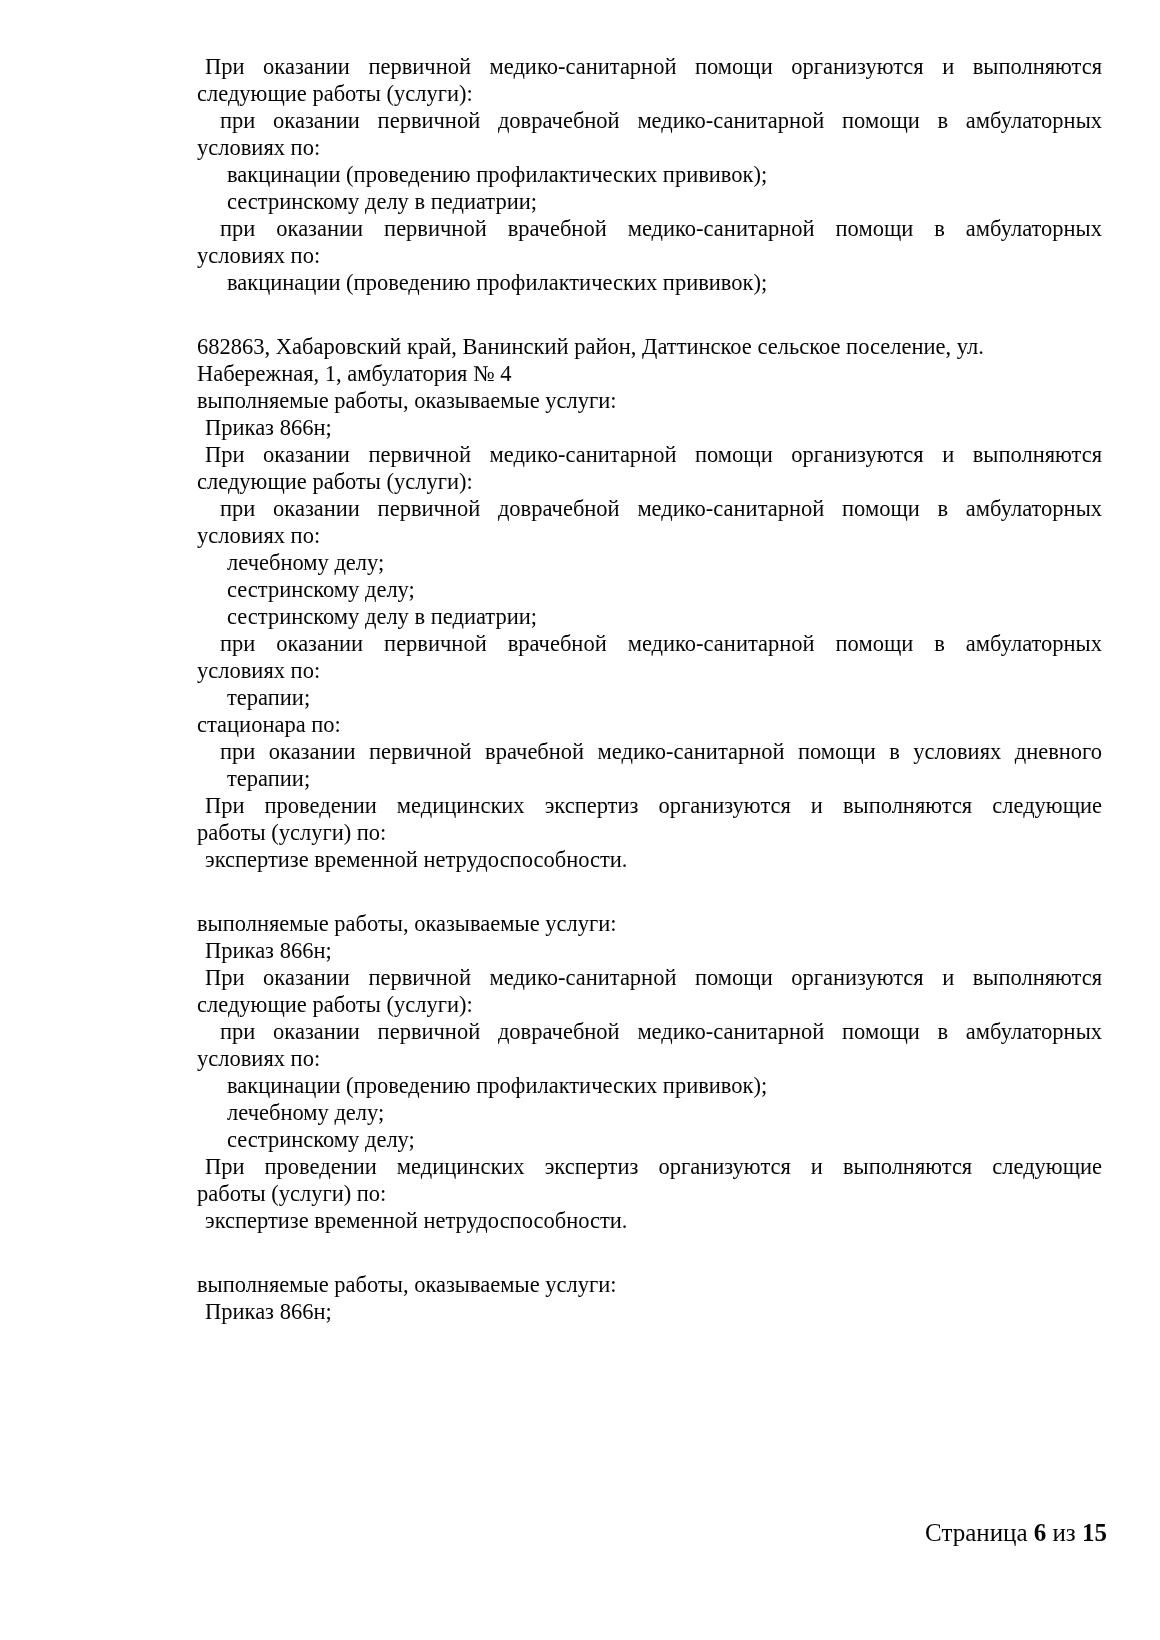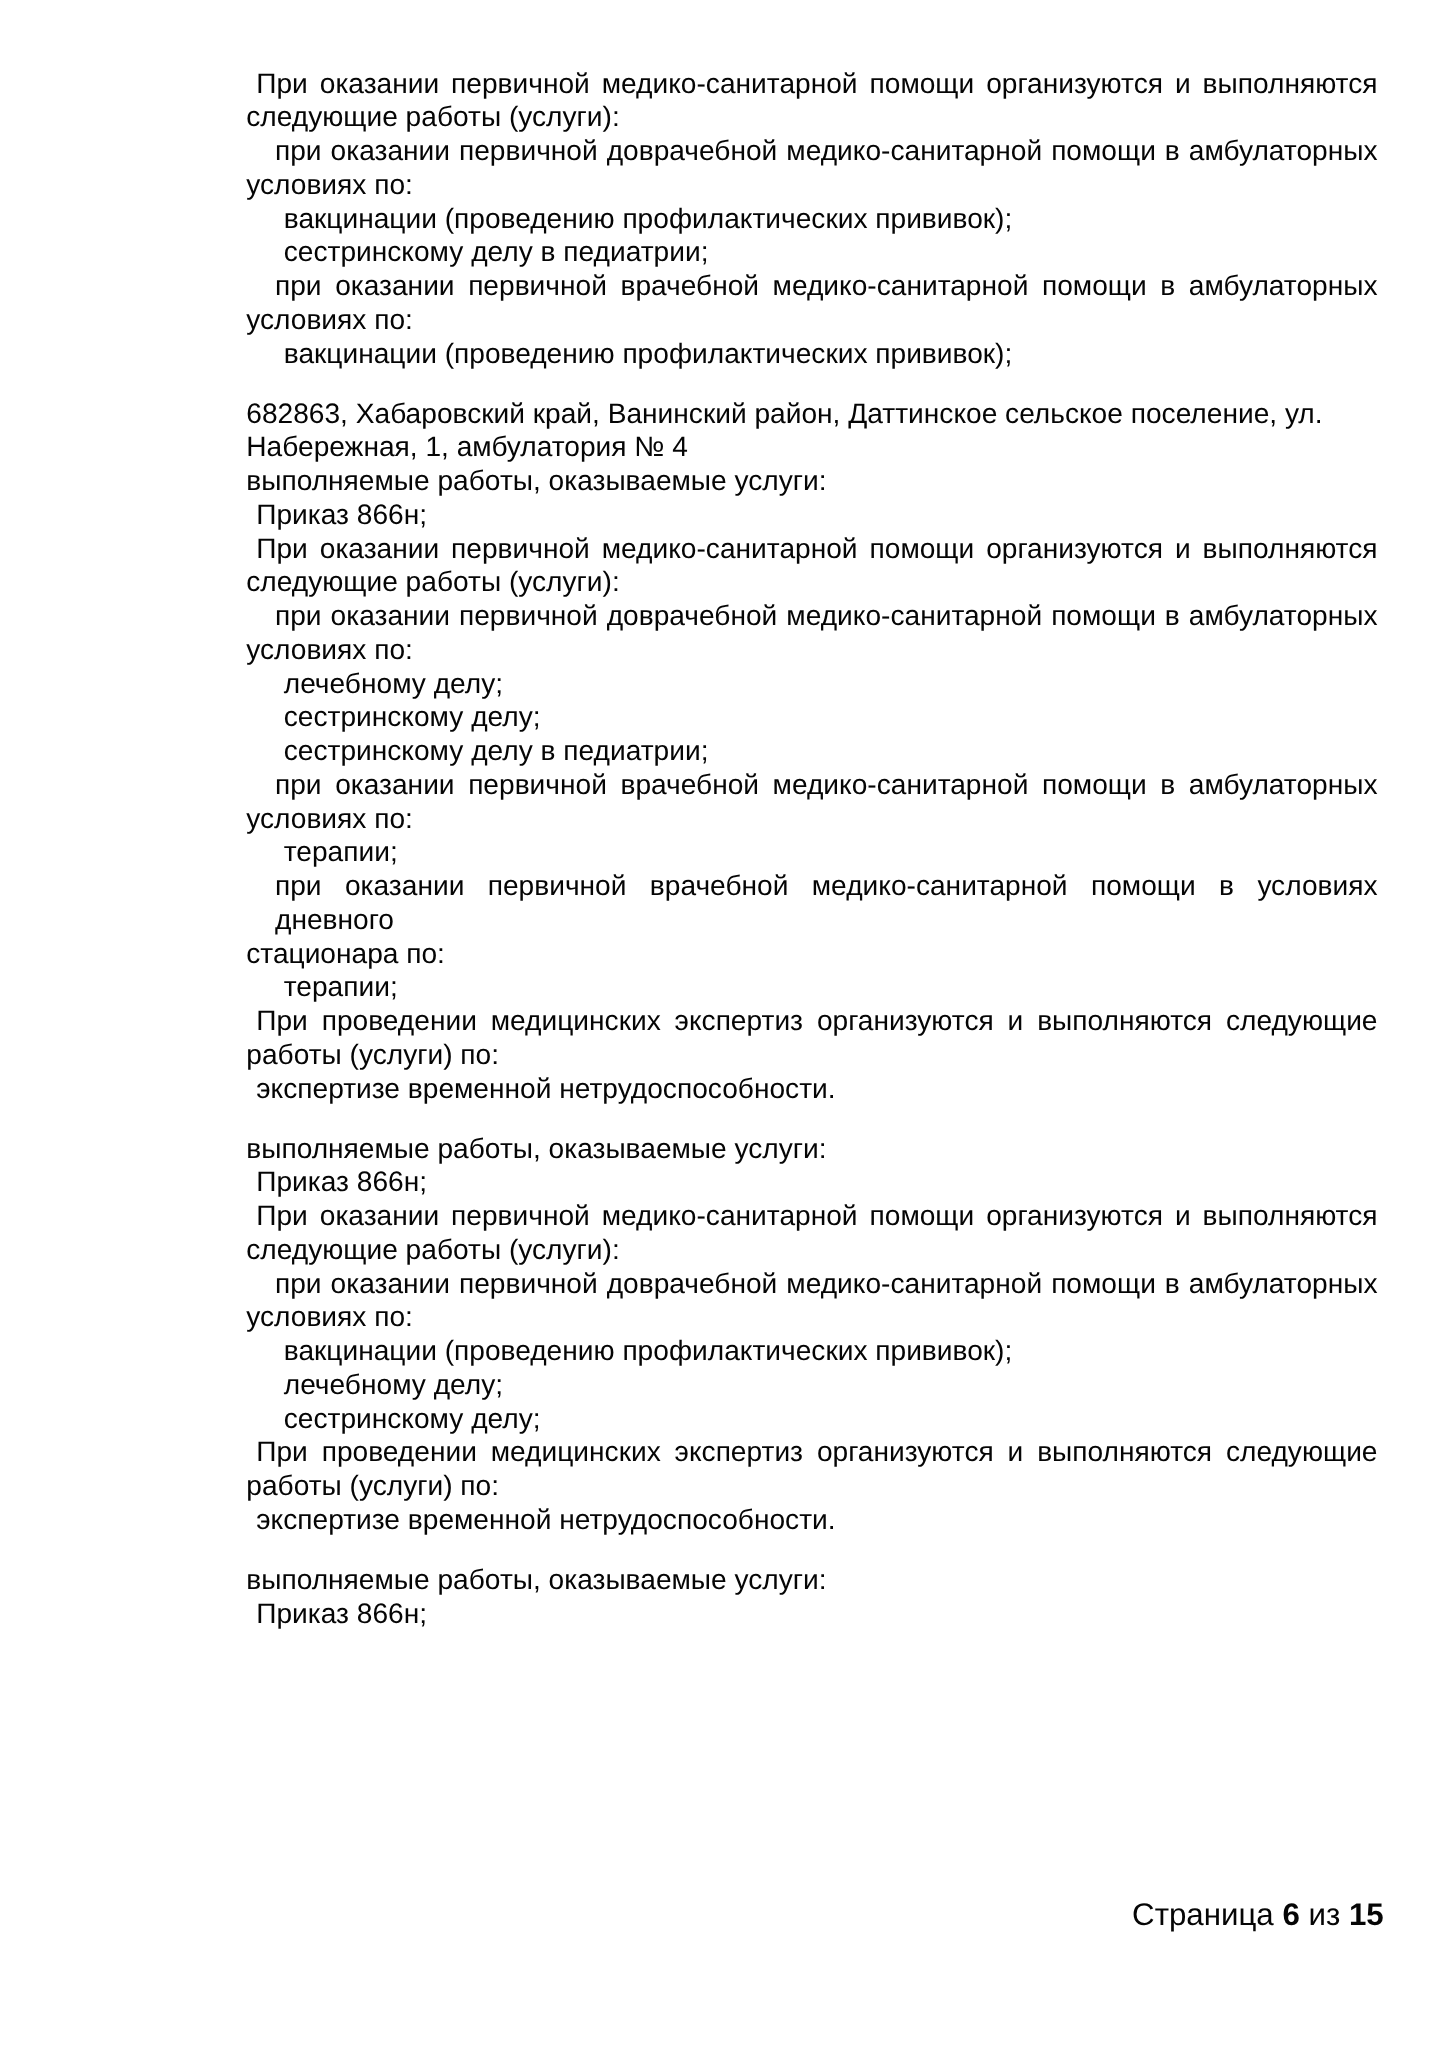--- a/index.html
+++ b/index.html
@@ -6,33 +6,33 @@
     margin: 0;
     padding: 0;
     background: #ffffff;
   }
   .page {
     position: relative;
     width: 1160px;
     height: 1640px;
     background: #ffffff;
     overflow: hidden;
-    font-family: Liberation Sans, sans-serif;
+    font-family: Liberation Serif, serif;
     color: #050505;
   }
   .content {
     position: absolute;
     left: 197px;
     top: 53px;
     width: 905px;
     font-size: 22.5px;
     line-height: 27px;
   }
   .section { margin: 0; }
-  .section + .section { margin-top: 21px; }
+  .section + .section { margin-top: 37px; }
   .para { margin: 0; }
   .line { margin: 0; }
   
   .line.stretch {
     text-align: justify;
     text-align-last: justify;
   }
   
   .lvl0 { padding-left: 0; }
   .lvl1 { padding-left: 8px; }
@@ -106,22 +106,22 @@
           <div class="line lvl3">сестринскому делу в педиатрии;</div>
         </div>
         <div class="para">
           <div class="line lvl2 stretch">при оказании первичной врачебной медико-санитарной помощи в амбулаторных</div>
           <div class="line lvl0">условиях по:</div>
         </div>
         <div class="para">
           <div class="line lvl3">терапии;</div>
         </div>
         <div class="para">
+          <div class="line lvl0">стационара по:</div>
           <div class="line lvl2 stretch">при оказании первичной врачебной медико-санитарной помощи в условиях дневного</div>
-          <div class="line lvl0">стационара по:</div>
         </div>
         <div class="para">
           <div class="line lvl3">терапии;</div>
         </div>
         <div class="para">
           <div class="line lvl1 stretch">При проведении медицинских экспертиз организуются и выполняются следующие</div>
           <div class="line lvl0">работы (услуги) по:</div>
         </div>
         <div class="para">
           <div class="line lvl1">экспертизе временной нетрудоспособности.</div>

